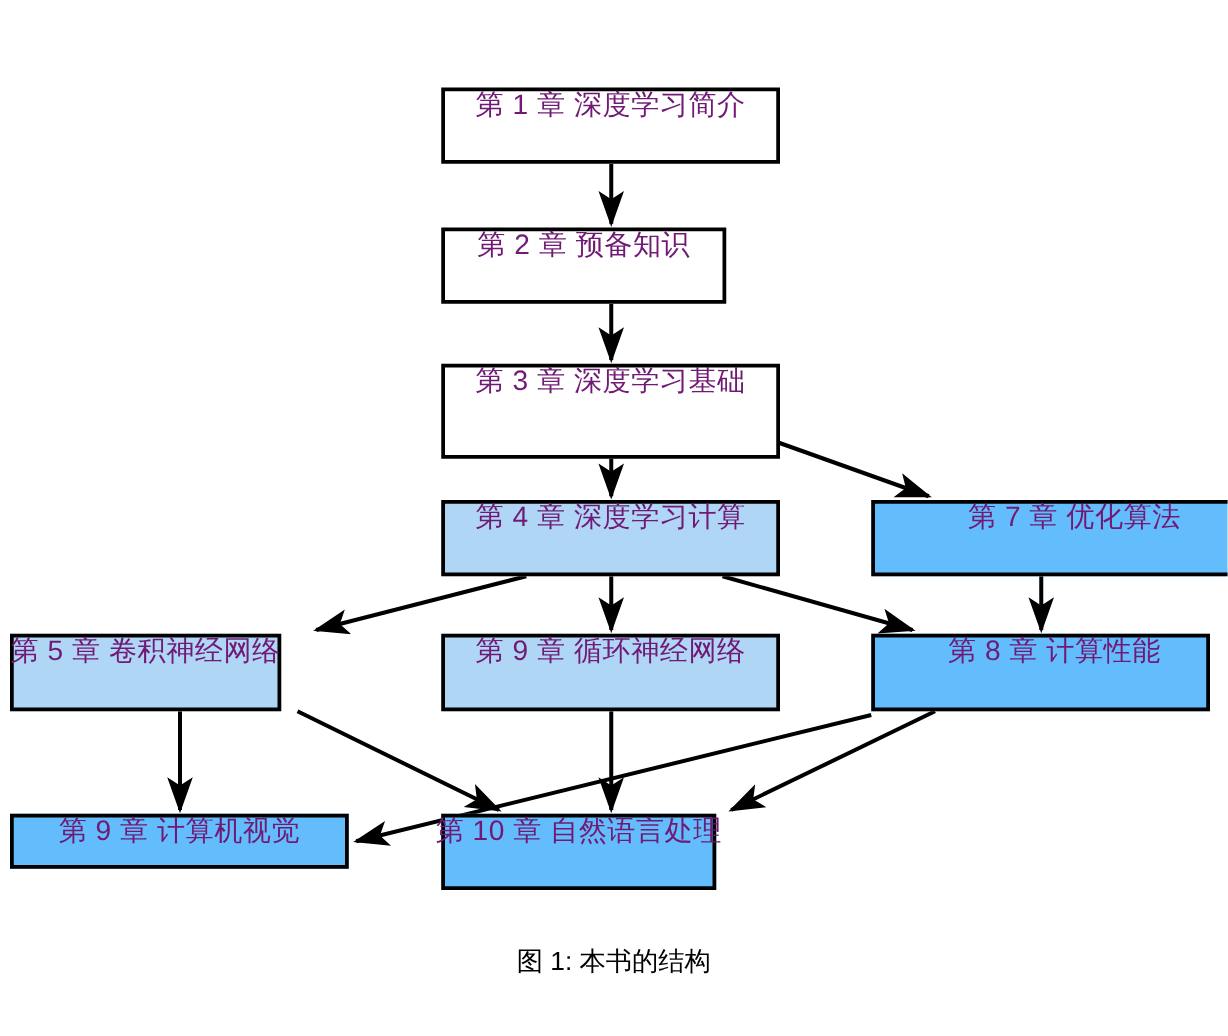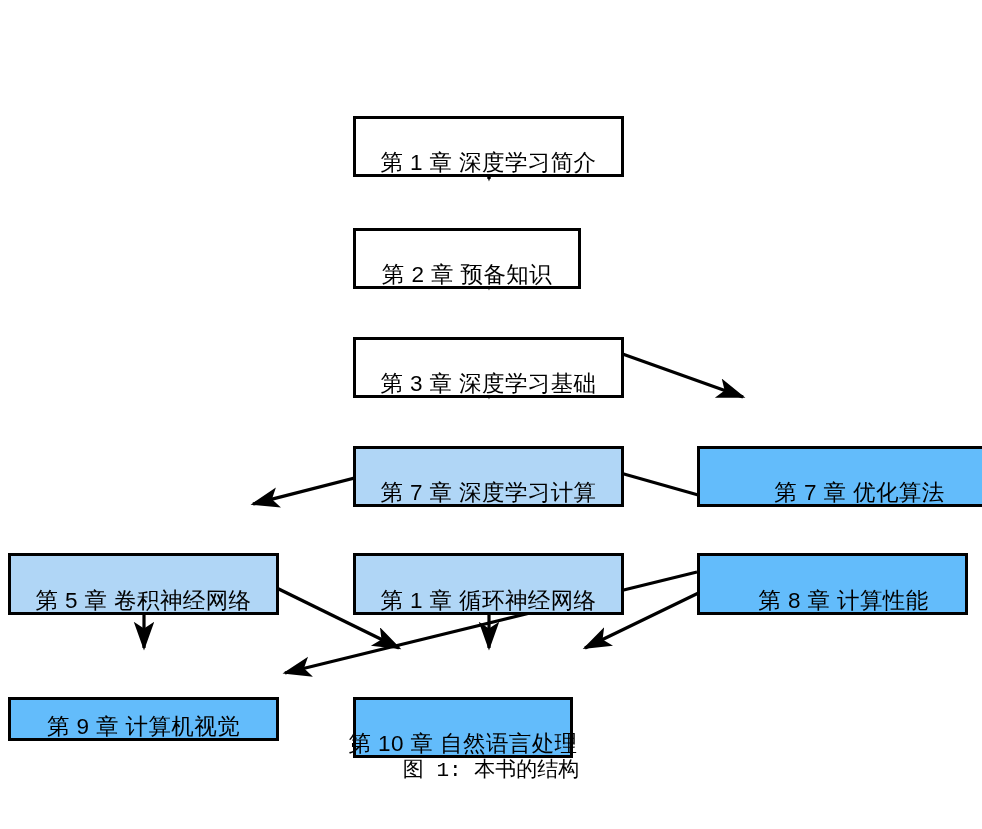--- a/index.html
+++ b/index.html
@@ -26,45 +26,44 @@
     top: 0;
     width: 982px;
     height: 829px;
     pointer-events: none;
   }
   .node {
     position: absolute;
     box-sizing: border-box;
     border: 3px solid #000000;
     display: flex;
-    align-items: flex-end;
+    align-items: flex-start;
     justify-content: center;
     text-align: center;
     font-size: 22.5px;
     line-height: 1;
     letter-spacing: 0.4px;
     white-space: nowrap;
-    color: #000000;
+    color: #701a75;
     font-family: "Liberation Sans", "DejaVu Sans", sans-serif;
-    margin-top: 46px;
   }
   .node-label {
     display: block;
   }
   .fill-white  { background: #ffffff; }
   .fill-light  { background: #b0d6f6; }
   .fill-medium { background: #63bcfb; }
 
   #figure-caption {
     position: absolute;
     left: 0;
     top: 755px;
     width: 982px;
     text-align: center;
-    font-family: Liberation Mono, monospace;
+    font-family: Liberation Sans, sans-serif;
     font-size: 21px;
     color: #000000;
     white-space: nowrap;
   }
 </style>
 </head>
 <body>
 
 <div id="figure-root">
 
@@ -91,34 +90,34 @@
       </g>
   </svg>
 
   <div id="nodes">
       <div class="node fill-white" style="left: 353px; top: 70px; width: 271px; height: 61px;">
         <span class="node-label">第 1 章 深度学习简介</span>
       </div>
       <div class="node fill-white" style="left: 353px; top: 182px; width: 228px; height: 61px;">
         <span class="node-label">第 2 章 预备知识</span>
       </div>
-      <div class="node fill-white" style="left: 353px; top: 291px; width: 271px; height: 61px;">
+      <div class="node fill-white" style="left: 353px; top: 291px; width: 271px; height: 76px;">
         <span class="node-label">第 3 章 深度学习基础</span>
       </div>
       <div class="node fill-light" style="left: 353px; top: 400px; width: 271px; height: 61px;">
-        <span class="node-label">第 7 章 深度学习计算</span>
+        <span class="node-label">第 4 章 深度学习计算</span>
       </div>
       <div class="node fill-medium" style="left: 697px; top: 400px; width: 325px; height: 61px;">
         <span class="node-label">第 7 章 优化算法</span>
       </div>
-      <div class="node fill-light" style="left: 8px; top: 507px; width: 271px; height: 62px;">
+      <div class="node fill-light" style="left: 8px; top: 507px; width: 217px; height: 62px;">
         <span class="node-label">第 5 章 卷积神经网络</span>
       </div>
       <div class="node fill-light" style="left: 353px; top: 507px; width: 271px; height: 62px;">
-        <span class="node-label">第 1 章 循环神经网络</span>
+        <span class="node-label">第 9 章 循环神经网络</span>
       </div>
       <div class="node fill-medium" style="left: 697px; top: 507px; width: 271px; height: 62px; padding-left: 22px;">
         <span class="node-label">第 8 章 计算性能</span>
       </div>
       <div class="node fill-medium" style="left: 8px; top: 651px; width: 271px; height: 44px;">
         <span class="node-label">第 9 章 计算机视觉</span>
       </div>
       <div class="node fill-medium" style="left: 353px; top: 651px; width: 220px; height: 61px;">
         <span class="node-label">第 10 章 自然语言处理</span>
       </div>

